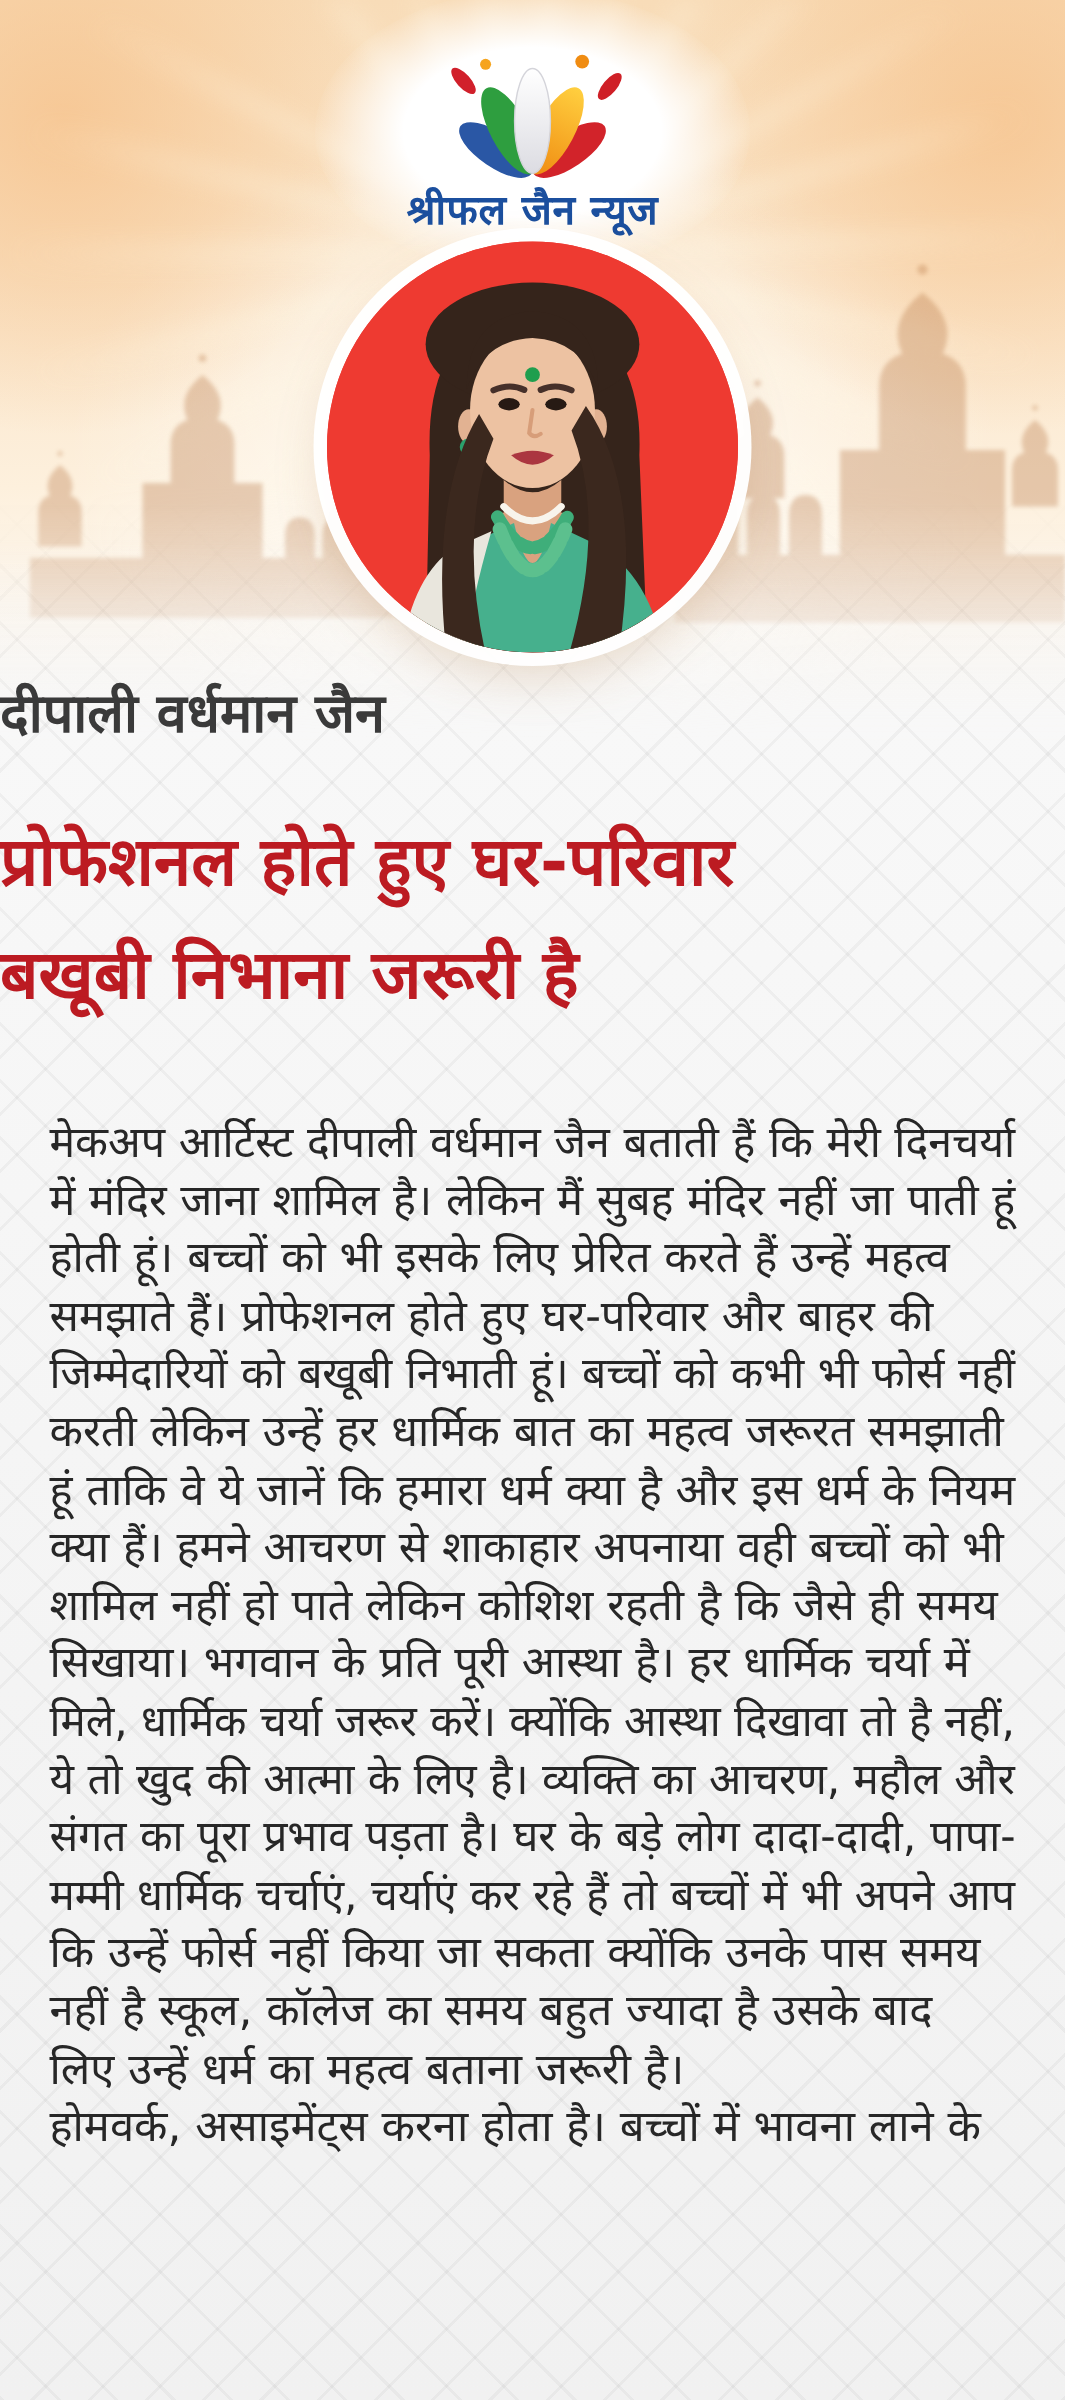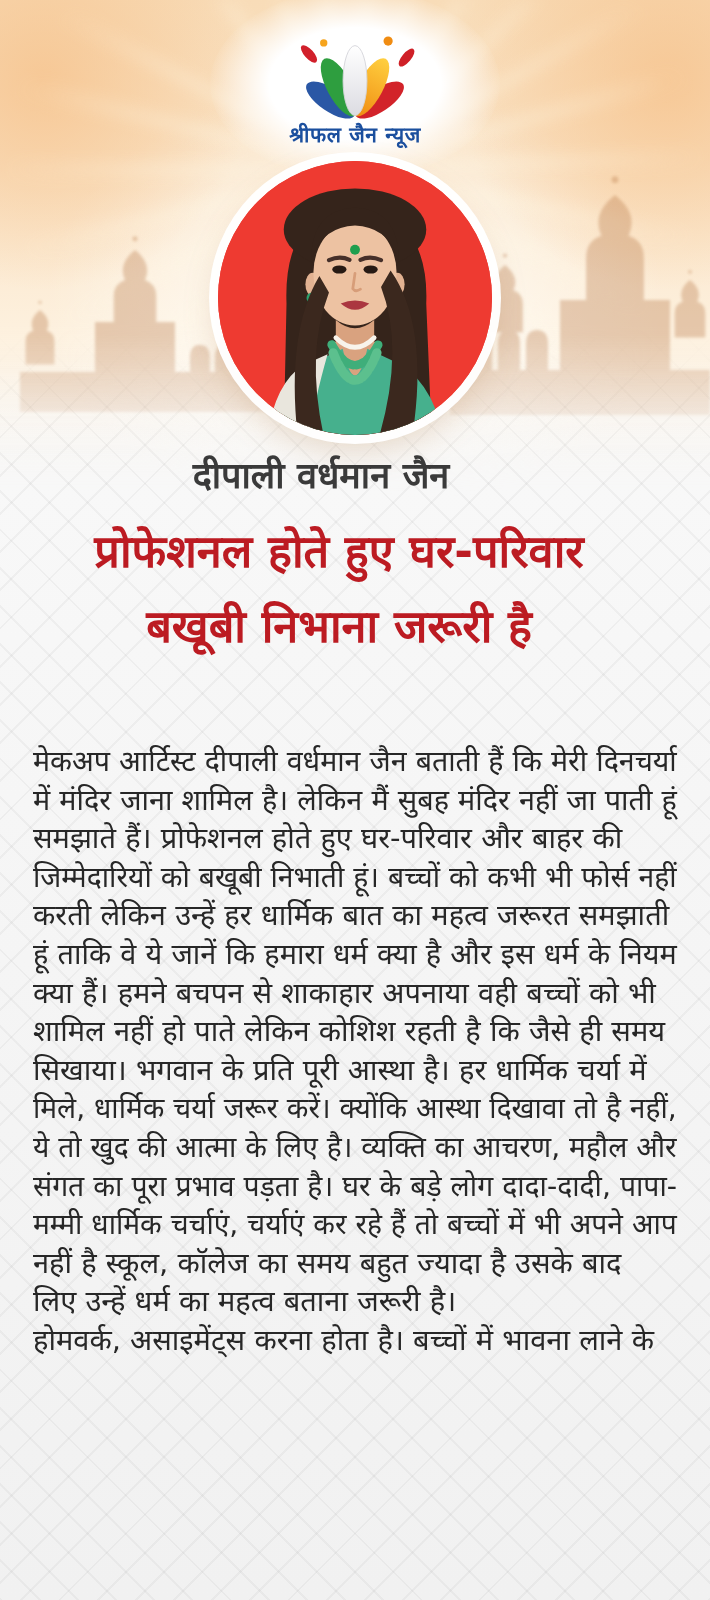--- a/index.html
+++ b/index.html
@@ -39,31 +39,31 @@
     -webkit-mask-image:linear-gradient(to bottom,#000 0%,#000 70%,transparent 96%);
             mask-image:linear-gradient(to bottom,#000 0%,#000 70%,transparent 96%);
   }
   
   .logo-wrap{position:absolute;top:30px;left:50%;transform:translateX(-50%);
     width:300px;text-align:center;}
   .logo-wrap::before{content:"";position:absolute;left:50%;top:46%;
     transform:translate(-50%,-50%);width:290px;height:190px;border-radius:50%;
     background:radial-gradient(ellipse at 50% 50%, #ffffff 42%, rgba(255,255,255,0) 72%);}
   .lotus{position:relative;display:block;margin:0 auto;}
-  .brand-name{position:relative;font-size:21px;font-weight:bold;color:#1b4f9e;
+  .brand-name{position:relative;font-size:27px;font-weight:bold;color:#1b4f9e;
     letter-spacing:.5px;margin-top:-2px;}
   
   .photo{position:absolute;top:161px;left:50%;transform:translateX(-50%);
     width:274px;height:274px;border-radius:50%;background:#ee3a31;overflow:hidden;
     box-shadow:0 0 0 9px rgba(255,255,255,0.96), 0 14px 34px rgba(173,118,64,0.28);}
   .photo svg{display:block;width:100%;height:100%;}
   
-  .profile-name{position:absolute;top:450px;left:0;width:642px;text-align:center;
+  .profile-name{position:absolute;top:450px;left:0;width:642px;
     font-size:36px;font-weight:700;color:#3a3a3a;}
-  .headline{position:absolute;top:514px;left:0;width:678px;text-align:center;
+  .headline{position:absolute;top:537px;left:0;width:678px;text-align:left;
     color:#bc1b22;font-weight:700;font-size:45px;line-height:75px;}
   .headline .line{height:75px;white-space:nowrap;}
   .article{position:absolute;top:742px;left:33px;width:644px;
     color:#272727;font-size:29px;line-height:38.6px;}
   .article .line{height:38.6px;white-space:nowrap;}
   .fit-parent .line{display:block;}
 </style>
 </head>
 <body>
 
@@ -181,29 +181,31 @@
   <div class="profile-name">दीपाली वर्धमान जैन</div>
 
   <div class="headline fit-parent">
       <div class="line fit-c">प्रोफेशनल होते हुए घर-परिवार</div>
       <div class="line fit-c">बखूबी निभाना जरूरी है</div>
     </div>
 
   <div class="article fit-parent">
       <div class="line fit-l" style="transform: scaleX(0.984709); transform-origin: left center;">मेकअप आर्टिस्ट दीपाली वर्धमान जैन बताती हैं कि मेरी दिनचर्या</div>
       <div class="line fit-l" style="transform: scaleX(0.992296); transform-origin: left center;">में मंदिर जाना शामिल है। लेकिन मैं सुबह मंदिर नहीं जा पाती हूं</div>
+      <div class="line fit-l">होती हूं। बच्चों को भी इसके लिए प्रेरित करते हैं उन्हें महत्व</div>
       <div class="line fit-l">समझाते हैं। प्रोफेशनल होते हुए घर-परिवार और बाहर की</div>
       <div class="line fit-l" style="transform: scaleX(0.975758); transform-origin: left center;">जिम्मेदारियों को बखूबी निभाती हूं। बच्चों को कभी भी फोर्स नहीं</div>
       <div class="line fit-l">करती लेकिन उन्हें हर धार्मिक बात का महत्व जरूरत समझाती</div>
       <div class="line fit-l" style="transform: scaleX(0.995363); transform-origin: left center;">हूं ताकि वे ये जानें कि हमारा धर्म क्या है और इस धर्म के नियम</div>
-      <div class="line fit-l">क्या हैं। हमने बचपन से शाकाहार अपनाया वही बच्चों को भी</div>
+      <div class="line fit-l">क्या हैं। हमने आचरण से शाकाहार अपनाया वही बच्चों को भी</div>
       <div class="line fit-l">शामिल नहीं हो पाते लेकिन कोशिश रहती है कि जैसे ही समय</div>
       <div class="line fit-l">सिखाया। भगवान के प्रति पूरी आस्था है। हर धार्मिक चर्या में</div>
       <div class="line fit-l" style="transform: scaleX(0.96988); transform-origin: left center;">मिले, धार्मिक चर्या जरूर करें। क्योंकि आस्था दिखावा तो है नहीं,</div>
       <div class="line fit-l" style="transform: scaleX(0.971342); transform-origin: left center;">ये तो खुद की आत्मा के लिए है। व्यक्ति का आचरण, महौल और</div>
       <div class="line fit-l" style="transform: scaleX(0.977238); transform-origin: left center;">संगत का पूरा प्रभाव पड़ता है। घर के बड़े लोग दादा-दादी, पापा-</div>
       <div class="line fit-l" style="transform: scaleX(0.971342); transform-origin: left center;">मम्मी धार्मिक चर्चाएं, चर्याएं कर रहे हैं तो बच्चों में भी अपने आप</div>
+      <div class="line fit-l">कि उन्हें फोर्स नहीं किया जा सकता क्योंकि उनके पास समय</div>
       <div class="line fit-l">नहीं है स्कूल, कॉलेज का समय बहुत ज्यादा है उसके बाद</div>
       <div class="line fit-l">लिए उन्हें धर्म का महत्व बताना जरूरी है।</div>
       <div class="line fit-l">होमवर्क, असाइमेंट्स करना होता है। बच्चों में भावना लाने के</div>
     </div>
 
 </div>
 
 </body></html>

